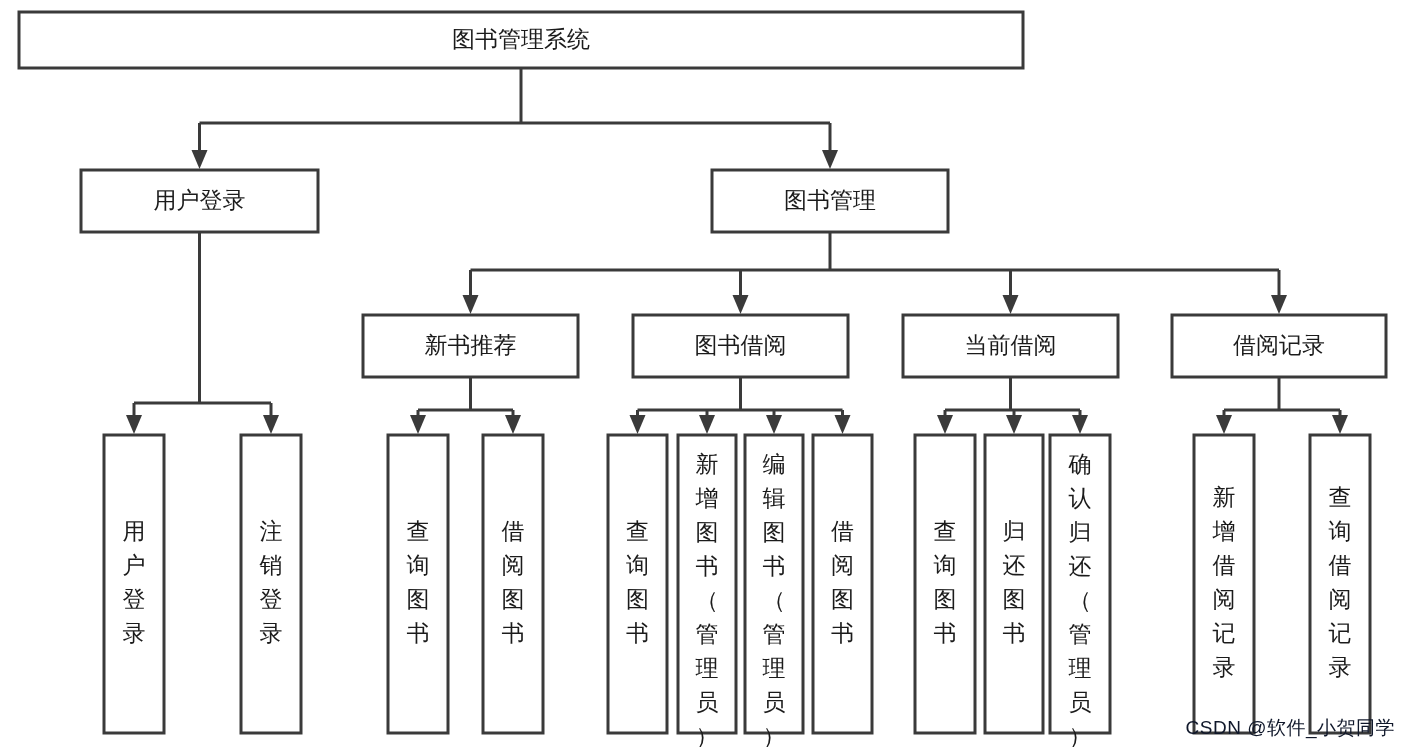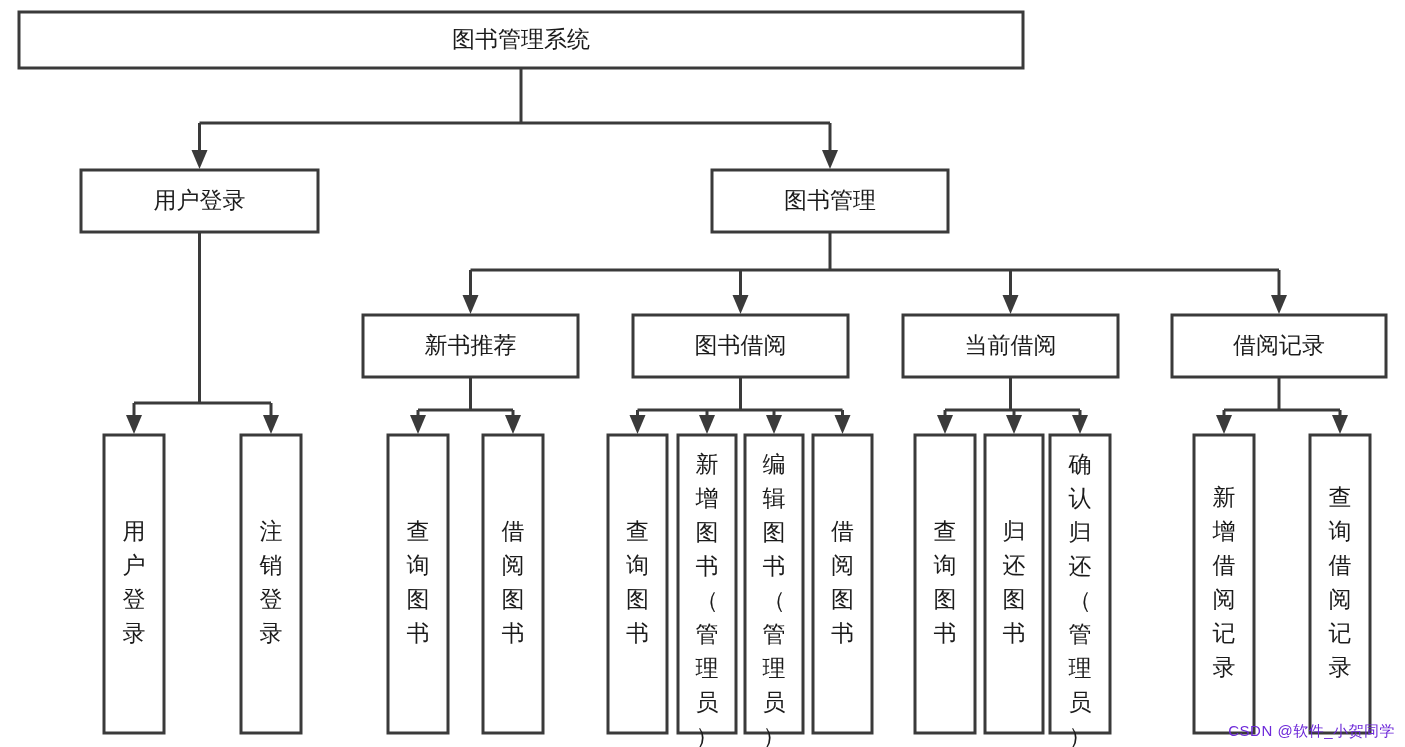--- a/index.html
+++ b/index.html
@@ -51,22 +51,22 @@
   .node-label-vertical {
     fill: #1b1b1b;
     font-family: "Liberation Sans", "DejaVu Sans", sans-serif;
     font-size: 23px;
     text-anchor: middle;
   }
   .watermark {
     position: absolute;
     right: 10px;
     bottom: 6px;
-    color: #6d28d9;
-    font-size: 15px;
+    color: #0f172a;
+    font-size: 19px;
     font-family: "Liberation Sans", "DejaVu Sans", sans-serif;
     white-space: nowrap;
     letter-spacing: 0.5px;
     pointer-events: none;
   }
 </style>
 </head>
 <body>
 
 <div id="diagram-root">

